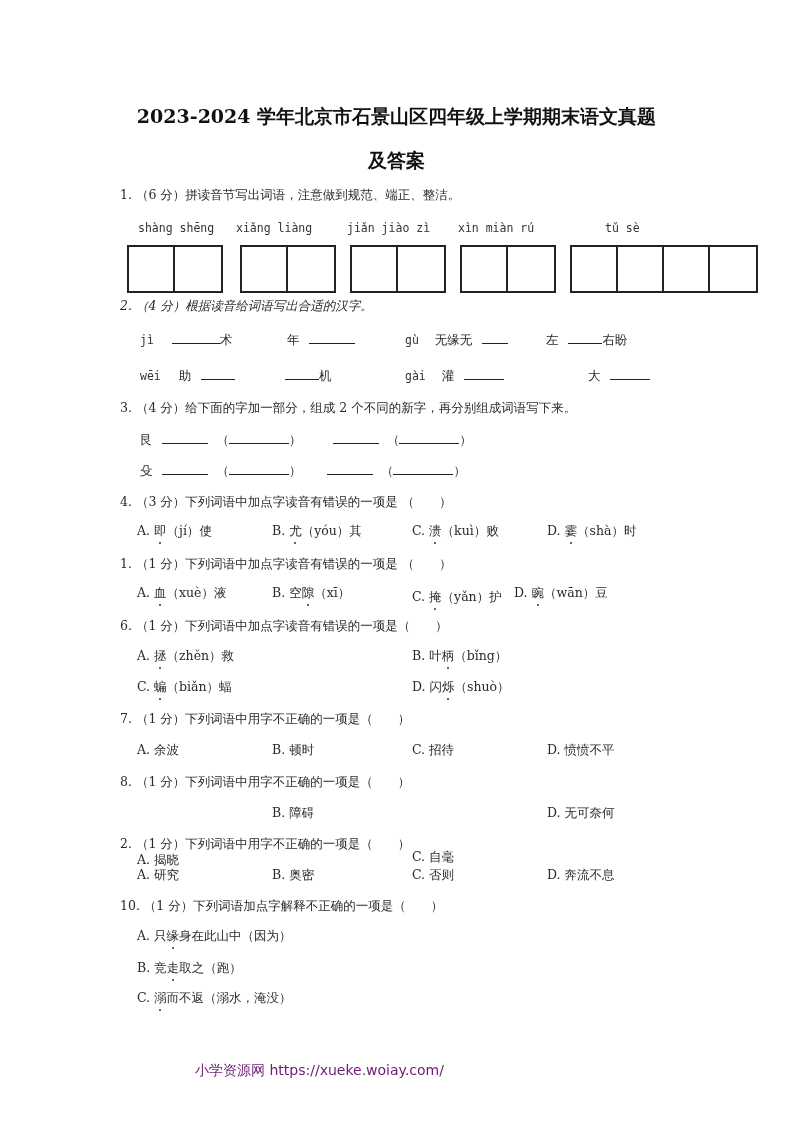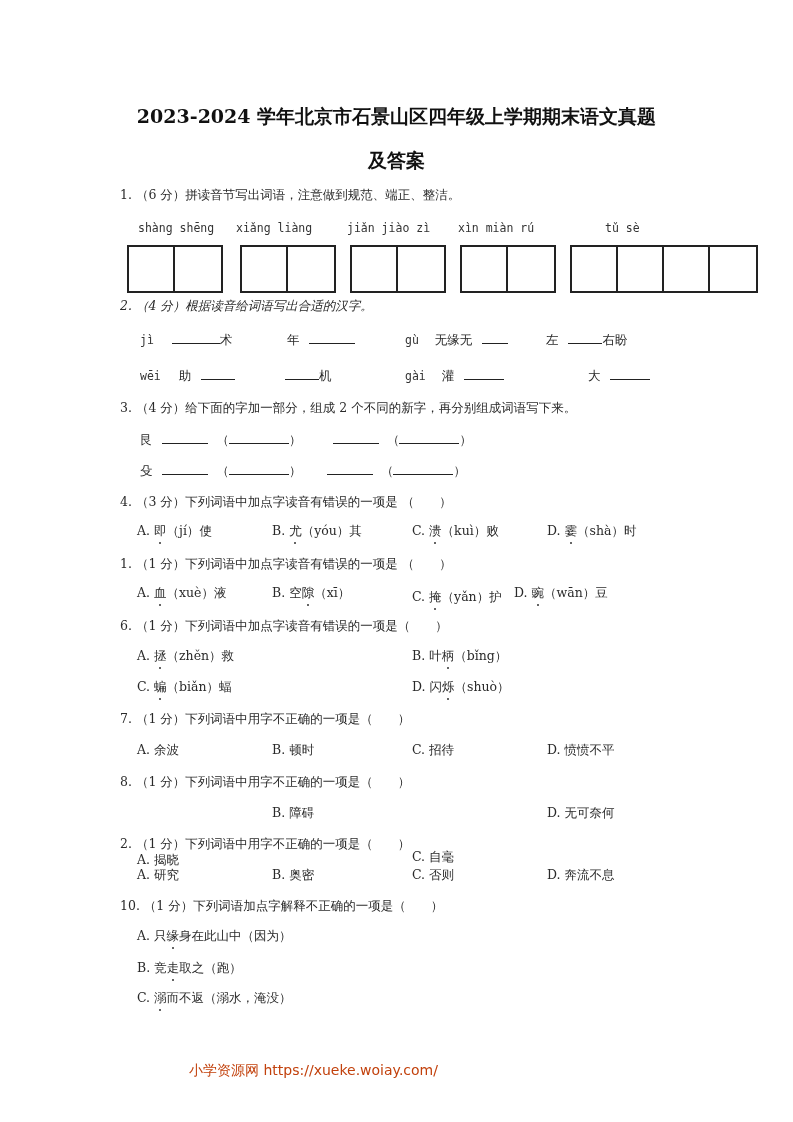--- a/index.html
+++ b/index.html
@@ -22,22 +22,22 @@
     .dot { position: relative; display: inline-block; }
     .dot::after {
       content: ""; position: absolute; left: 50%; bottom: -4px;
       width: 2px; height: 2px; margin-left: -1px; background: #333; border-radius: 50%;
     }
     .blank { display: inline-block; border-bottom: 1px solid #222; height: 12px; vertical-align: baseline; }
     .boxgroup { position: absolute; top: 245px; height: 48px; display: flex; border: 2px solid #222; }
     .box { width: 46px; height: 44px; border-right: 2px solid #222; }
     .box:last-child { border-right: none; }
     .footer {
-      position: absolute; top: 1062px; left: 0; width: 627px; text-align: center;
-      font-family: "DejaVu Sans", "Liberation Sans", sans-serif; font-size: 14px; color: #c2410c;
+      position: absolute; top: 1062px; left: 6px; width: 627px; text-align: center;
+      font-family: "DejaVu Sans", "Liberation Sans", sans-serif; font-size: 14px; color: #701a75;
     }
   </style>
 </head>
 <body>
 
 <div class="title" style="top:104px;">2023-2024 学年北京市石景山区四年级上学期期末语文真题</div>
 <div class="title" style="top:148px;">及答案</div>
 
 <div class="abs q" style="left:120px; top:187px;">1. （6 分）拼读音节写出词语，注意做到规范、端正、整洁。</div>
 

